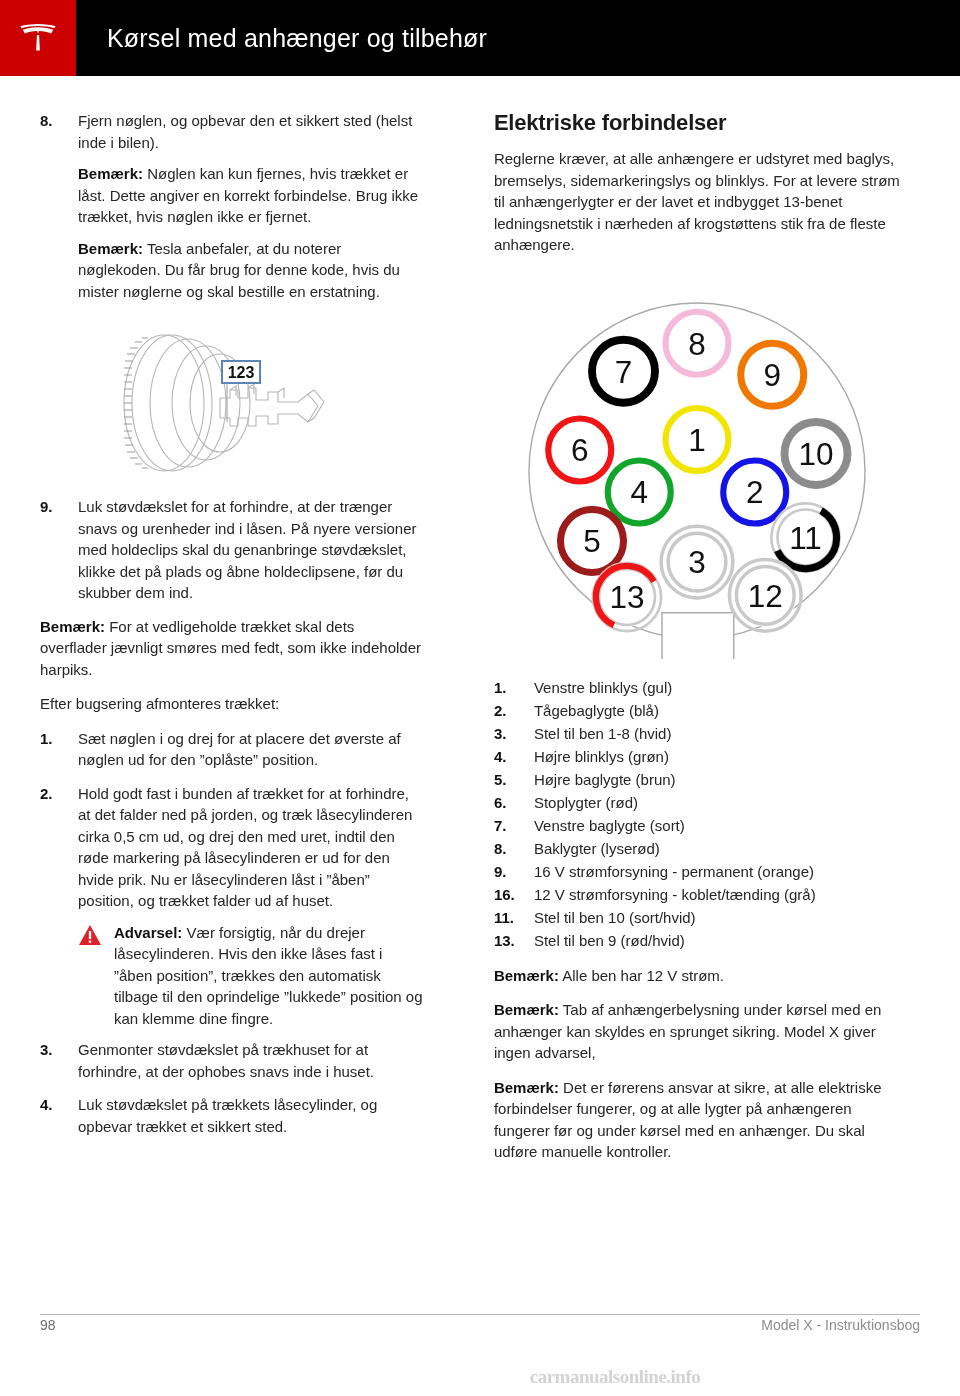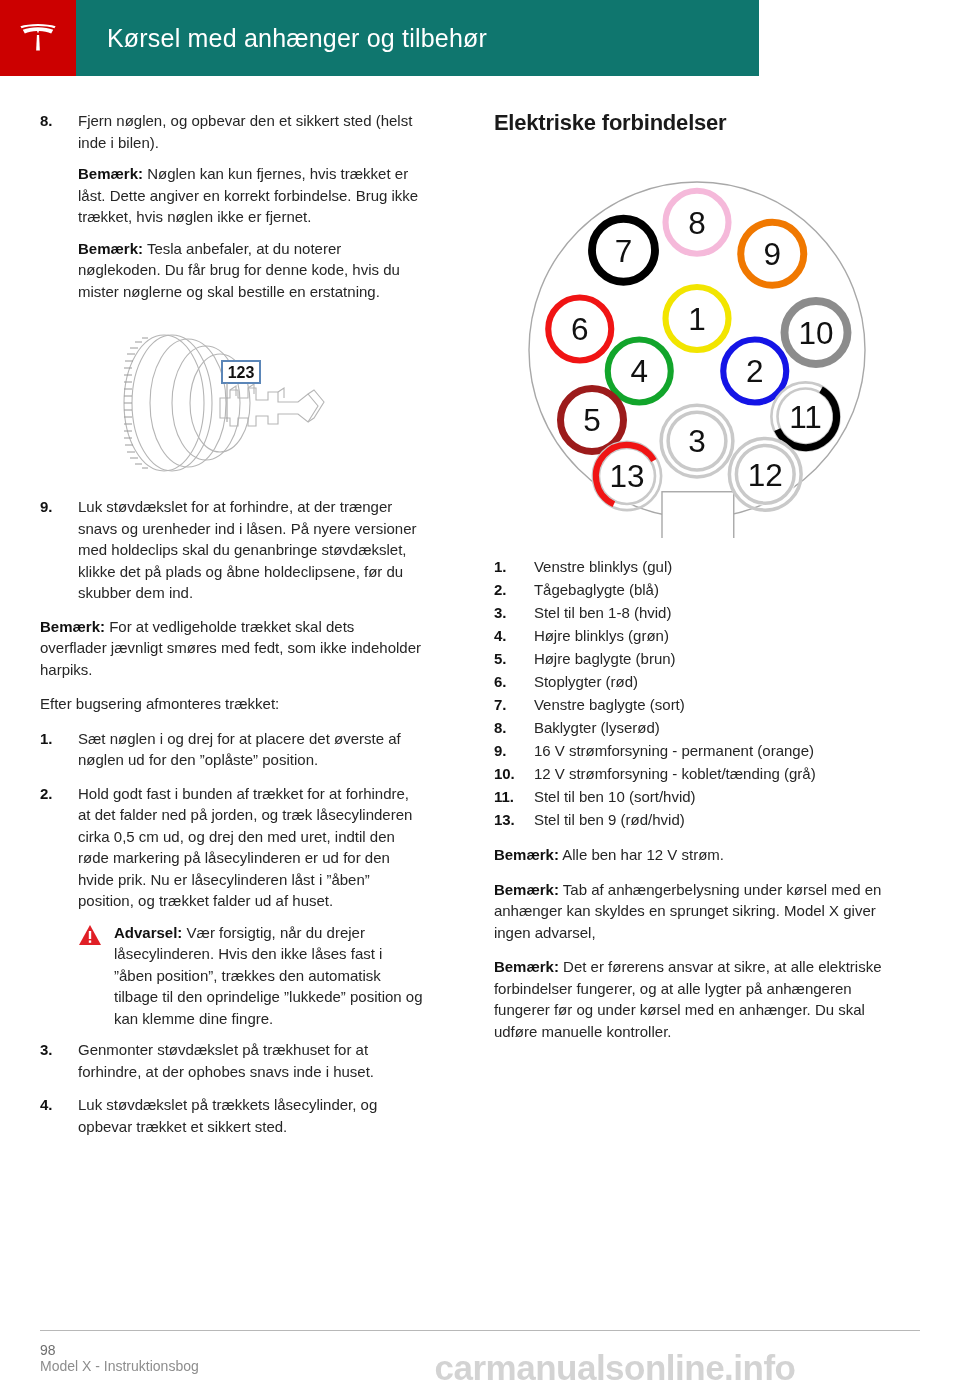--- a/index.html
+++ b/index.html
@@ -7,22 +7,22 @@
     width: 960px; height: 1396px;
     background: #ffffff;
     font-family: "Liberation Sans", sans-serif;
     color: #1a1a1a;
     overflow: hidden;
   }
   .page { position: relative; width: 960px; height: 1396px; background:#fff; }
 
   
   .header {
-    position: absolute; top:0; left:0; width:759px; height:76px;
-    background:#0f766e; display:flex; align-items:center;
+    position: absolute; top:0; left:0; width:960px; height:76px;
+    background:#000000; display:flex; align-items:center;
   }
   .logo-block {
     width: 76px; height:76px; background:#cc0000;
     display:flex; align-items:center; justify-content:center; flex:0 0 76px;
   }
   .logo-block svg { display:block; }
   .header-title {
     color:#ffffff; font-size:25px; font-weight:400; letter-spacing:.2px;
     margin-left:31px; white-space:nowrap;
   }
@@ -77,31 +77,32 @@
   ol.legend > li .lbl { flex:1 1 auto; font-size:15px; line-height:22px; }
 
   
   .key-fig { margin:16px 0 18px 0; display:flex; justify-content:center;text-align:center; }
 
   
   .conn-fig { margin: 12px 0 18px 0; display:flex; justify-content:center; }
 
   
   .footer {
-    position:absolute; left:40px; right:40px; bottom:26px; height:40px;
-    border-top:1px solid #b8b8b8; padding-top:11px;
-    display:flex; align-items:flex-start; justify-content:space-between;flex-direction:column;
+    position:absolute; left:40px; right:40px; bottom:42px; height:40px;
+    border-top:1px solid #b8b8b8; padding-top:2px;
+    display:flex; align-items:flex-start; justify-content:space-between;
   }
   .footer .pg { font-size:14px; color:#6f6f6f; }
   .footer .bk { font-size:14px; color:#8d8d8d; }
   .watermark {
     position:absolute; left:0; right:0; bottom:8px;
-    text-align:center; font-size:35px; font-weight:bold;
+    text-align:center; font-size:19px; font-weight:bold;
     color:rgba(120,120,120,.33); letter-spacing:-.5px;
     pointer-events:none;
+    font-family:Liberation Serif, serif;
   }
   .watermark span { margin-left:270px; }
 </style>
 </head>
 <body>
 
 <div class="page">
 
   <div class="header">
     <div class="logo-block">
@@ -202,20 +203,21 @@
           <span class="txt">
               <p class="para">Luk støvdækslet på trækkets låsecylinder, og opbevar trækket et sikkert sted.</p>
             </span>
         </li>
       </ol>
     </div>
 
     <div class="col right">
       <div class="inner">
         <h2 class="section first">Elektriske forbindelser</h2>
+        <p class="para">Reglerne kræver, at alle anhængere er udstyret med baglys, bremselys, sidemarkeringslys og blinklys. For at levere strøm til anhængerlygter er der lavet et indbygget 13-benet ledningsnetstik i nærheden af krogstøttens stik fra de fleste anhængere.</p>
 
         <div class="conn-fig">
           <svg width="350" height="390" viewBox="-30 -30 400 420">
 
             <circle cx="170" cy="188" r="192" fill="#ffffff" stroke="#a8a8a8" stroke-width="1.6"></circle>
 
             <rect x="130" y="350" width="82" height="58" fill="#ffffff" stroke="#a8a8a8" stroke-width="1.6"></rect>
             <g id="pin-layer">
                 <g>
                   <circle cx="170" cy="152" r="36" fill="#ffffff" stroke="none"></circle>
@@ -323,21 +325,21 @@
             </li>
           <li>
               <span class="num">8.</span>
               <span class="lbl">Baklygter (lyserød)</span>
             </li>
           <li>
               <span class="num">9.</span>
               <span class="lbl">16 V strømforsyning - permanent (orange)</span>
             </li>
           <li>
-              <span class="num">10.</span>
+              <span class="num">16.</span>
               <span class="lbl">12 V strømforsyning - koblet/tænding (grå)</span>
             </li>
           <li>
               <span class="num">11.</span>
               <span class="lbl">Stel til ben 10 (sort/hvid)</span>
             </li>
           <li>
               <span class="num">13.</span>
               <span class="lbl">Stel til ben 9 (rød/hvid)</span>
             </li>

